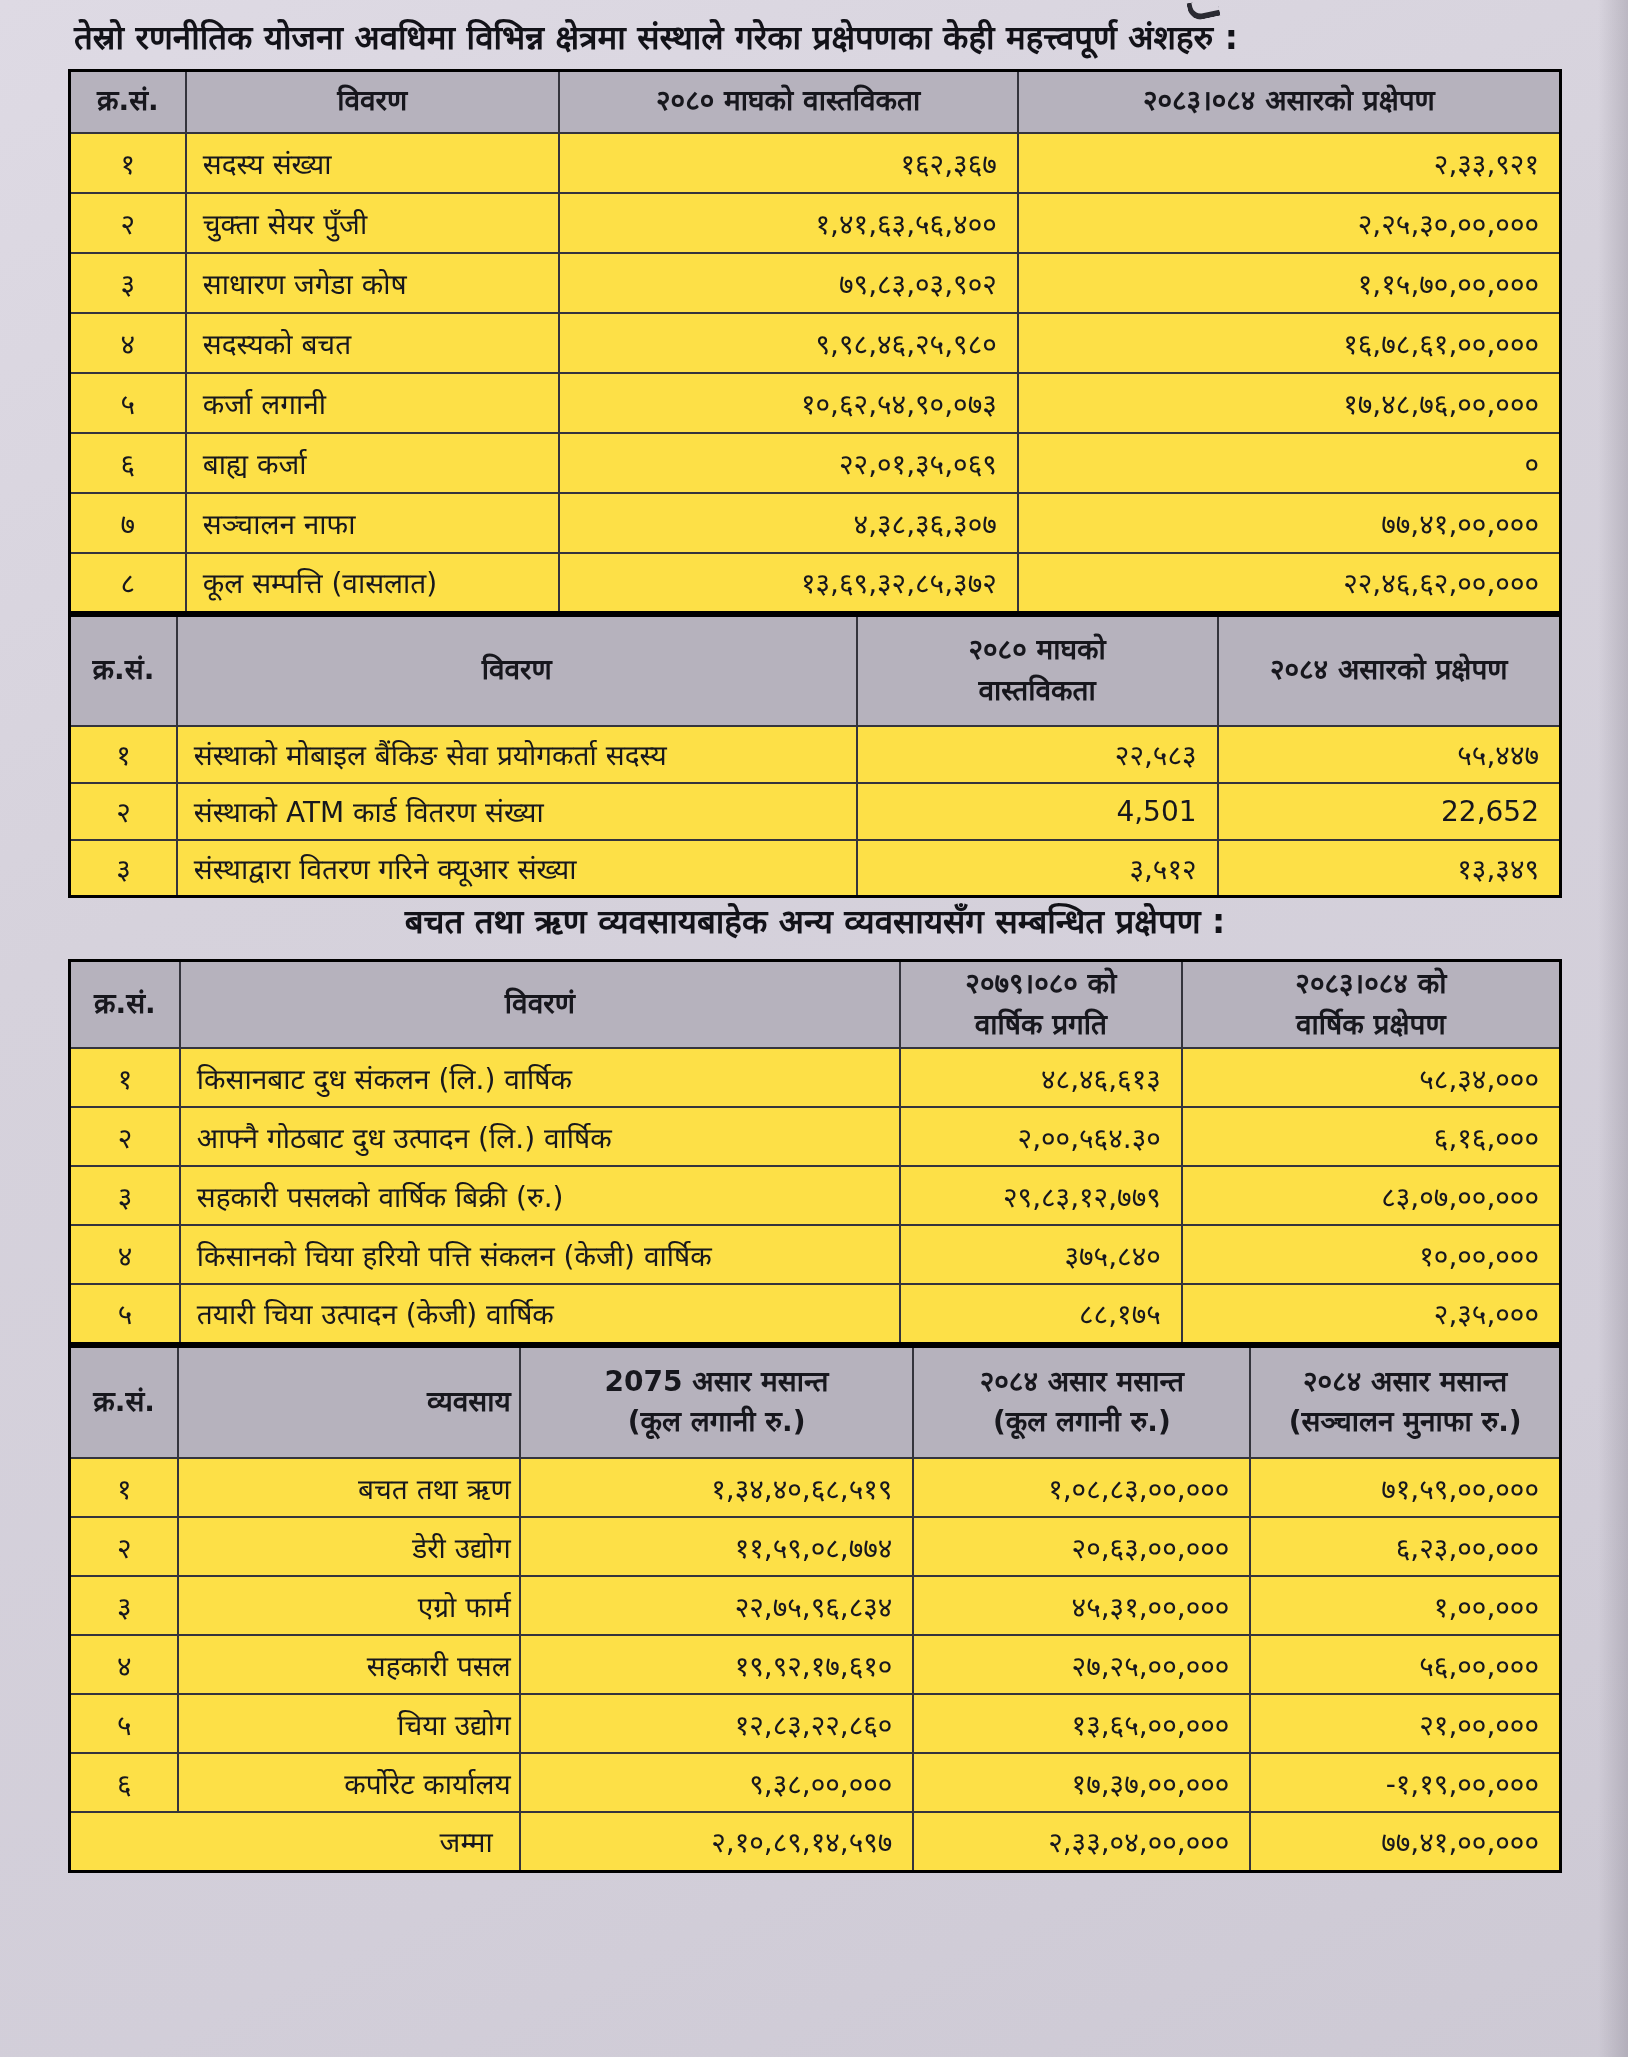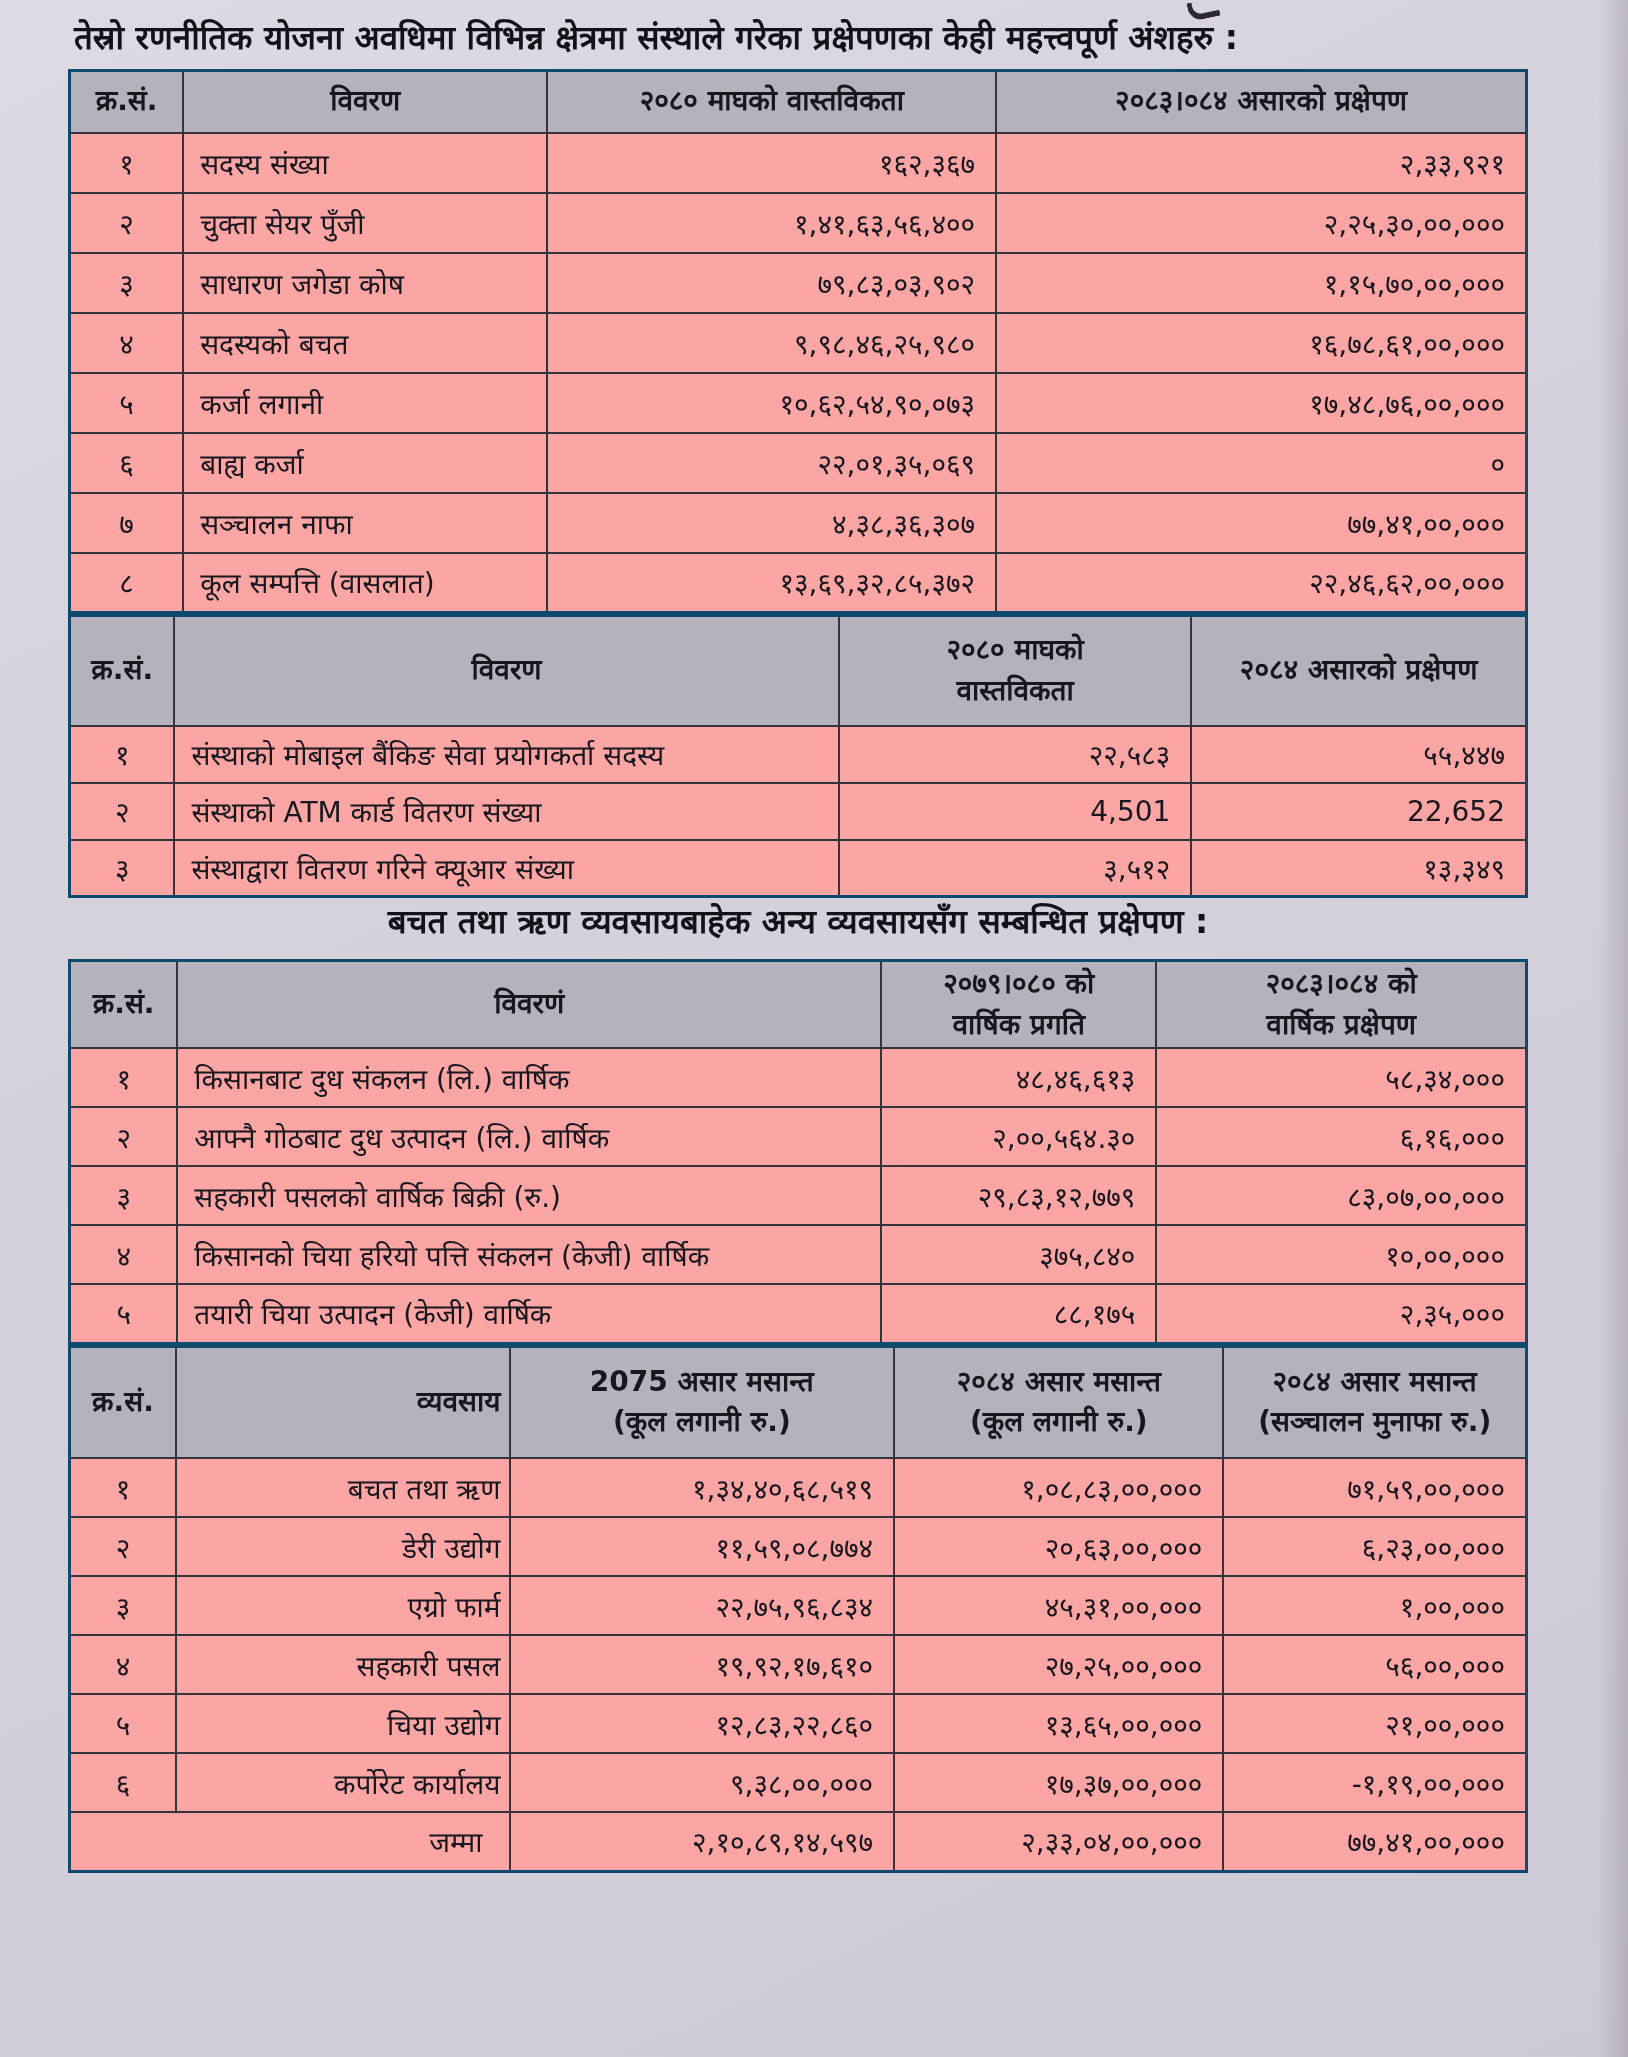--- a/index.html
+++ b/index.html
@@ -4,39 +4,39 @@
 <style>
   html,body{margin:0;padding:0;}
   body{
     width:1628px;height:2057px;
     font-family:"DejaVu Sans",sans-serif;
     background:linear-gradient(155deg,#dedae4 0%,#d6d2dc 35%,#d2ced9 75%,#cdc9d4 100%);
     color:#17171d;
     position:relative;
     overflow:hidden;
   }
-  .paper{position:relative;width:100%;height:100%;padding:12px 100px 0 68px;box-sizing:border-box;}
+  .paper{position:relative;width:100%;height:100%;padding:12px 66px 0 68px;box-sizing:border-box;}
   .edge-shadow{position:absolute;top:0;right:0;width:30px;height:100%;
     background:linear-gradient(to right,rgba(0,0,0,0) 0%,rgba(60,55,70,0.18) 100%);pointer-events:none;}
   .ink-mark{position:absolute;top:0;left:1188px;width:26px;height:13px;
     border-bottom:6px solid #2a2a32;border-left:5px solid #2a2a32;border-radius:0 0 0 14px;transform:rotate(-12deg);}
   h1.doc-title{
     font-size:33px;font-weight:bold;margin:2px 0 10px 6px;letter-spacing:0;
     white-space:nowrap;color:#121218;
   }
   h2.sec-title{
     font-size:33px;font-weight:bold;text-align:center;color:#121218;margin:0;
   }
   #title-digital{margin-top:50px;margin-bottom:14px;}
   #title-other{margin-bottom:16px;}
   #title-operated{margin-top:8px;margin-bottom:12px;}
   table{
     width:100%;border-collapse:collapse;table-layout:fixed;
-    border:3px solid #0c4a6e;
-    background:#fca5a5;
+    border:3px solid #000000;
+    background:#fde047;
   }
   th,td{
     border:2px solid #34343c;
     font-size:28px;
     vertical-align:middle;
     padding:2px 8px;
     box-sizing:border-box;
     overflow:hidden;
   }
   th{

